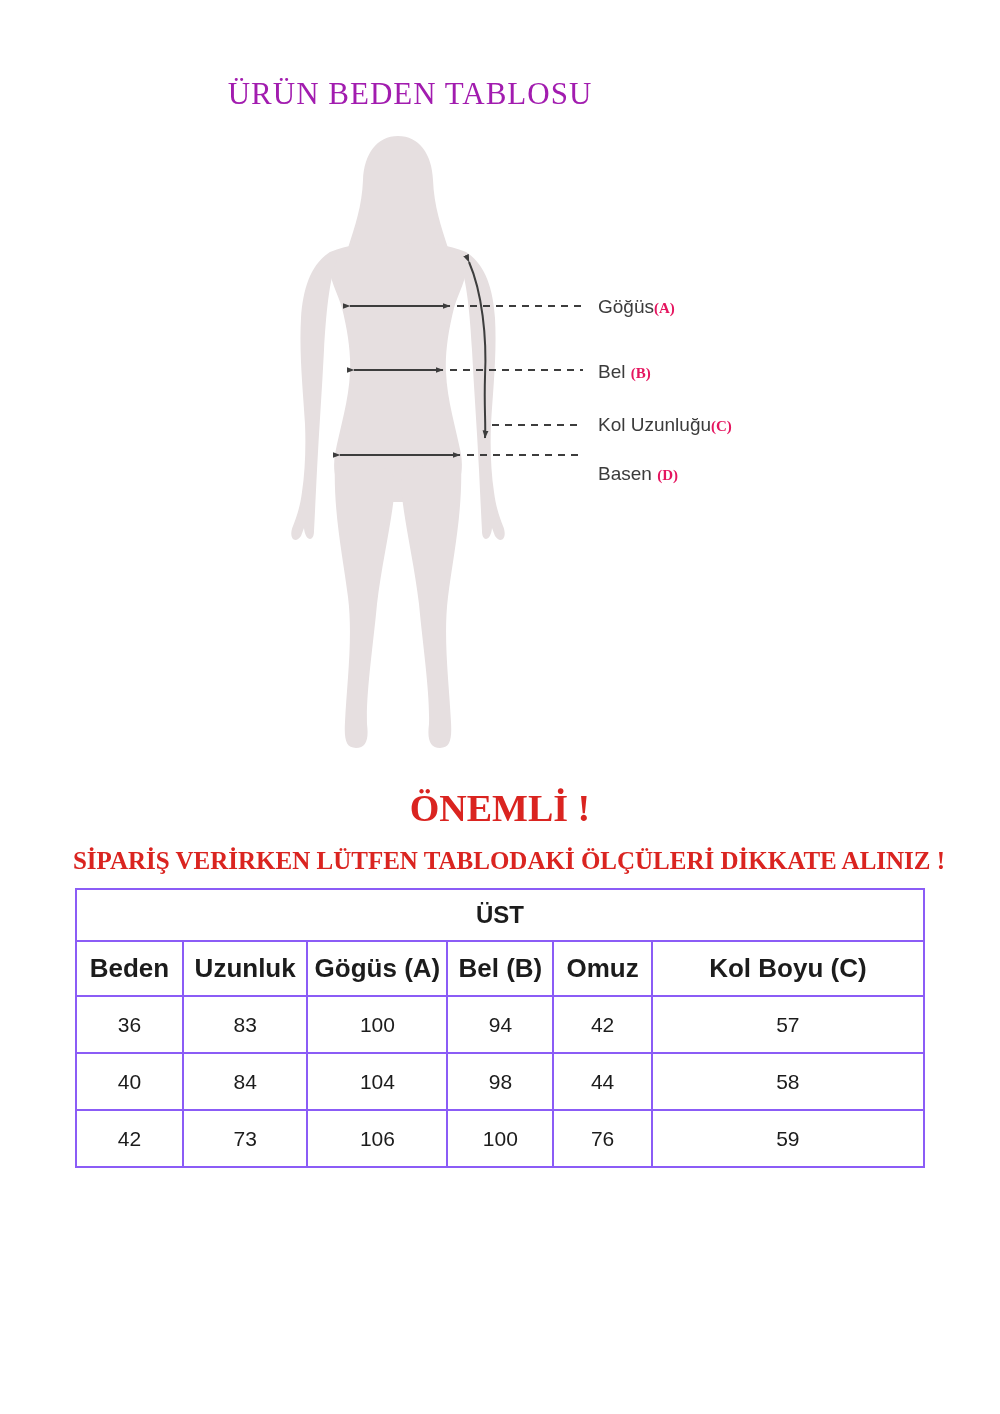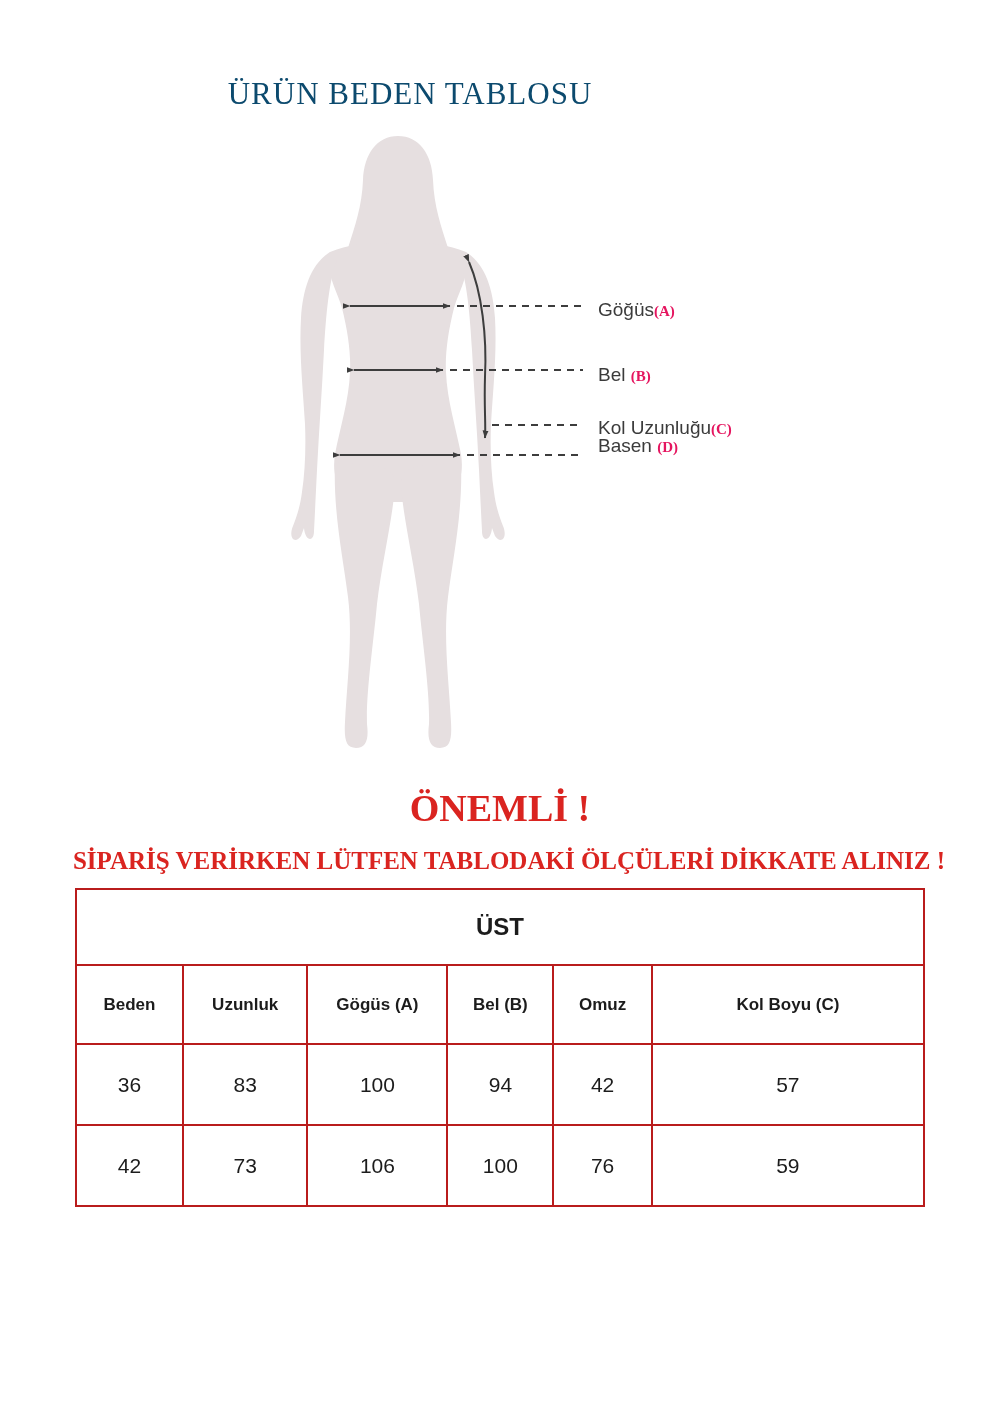--- a/index.html
+++ b/index.html
@@ -3,48 +3,48 @@
 <meta charset="utf-8">
 <style>
   html,body{margin:0;padding:0;}
   body{
     width:1000px;height:1414px;position:relative;background:#ffffff;
     font-family:"Liberation Sans",sans-serif;color:#1f1f1f;overflow:hidden;
   }
   .page-title{
     position:absolute;top:76px;left:0;width:820px;text-align:center;
     font-family:"Liberation Serif",serif;font-size:31px;font-weight:400;
-    letter-spacing:1px;color:#0c4a6e;
+    letter-spacing:1px;color:#a21caf;
   }
   .figure-wrap{position:absolute;left:285px;top:132px;width:305px;height:623px;}
   .measure-label{
-    position:absolute;left:598px;height:22px;line-height:28px;
+    position:absolute;left:598px;height:22px;line-height:22px;
     font-size:19px;color:#3b3b3b;white-space:nowrap;
   }
   .measure-label .letter{
     font-family:"Liberation Serif",serif;font-weight:700;font-size:15px;
   }
   .notice-heading{
     position:absolute;top:786px;left:0;width:1000px;text-align:center;
     font-family:"Liberation Serif",serif;font-weight:700;font-size:38px;
   }
   .notice-sub{
     position:absolute;top:847px;left:0;width:1000px;text-align:center;
     font-family:"Liberation Serif",serif;font-weight:700;font-size:25px;padding-left:9px;
   }
   table.size-table{
     position:absolute;left:75px;top:888px;width:850px;
     border-collapse:collapse;table-layout:fixed;
   }
   table.size-table th,table.size-table td{
-    border:2px solid #b91c1c;text-align:center;vertical-align:middle;
-    font-family:"Liberation Sans",sans-serif;color:#1c1c1c;padding:12px;
+    border:2px solid #8b5cf6;text-align:center;vertical-align:middle;
+    font-family:"Liberation Sans",sans-serif;color:#1c1c1c;padding:0;
   }
   table.size-table th.group{height:50px;font-size:24px;font-weight:700;}
-  table.size-table th.col{height:53px;font-size:17px;font-weight:700;}
+  table.size-table th.col{height:53px;font-size:26px;font-weight:700;}
   table.size-table td{height:55px;font-size:21px;font-weight:400;}
   col.c1{width:12.6%} col.c2{width:14.7%} col.c3{width:16.5%}
   col.c4{width:12.5%} col.c5{width:11.6%} col.c6{width:32.1%}
 </style>
 </head>
 <body>
 
 <div class="page-title">ÜRÜN BEDEN TABLOSU</div>
 
 <div class="figure-wrap">
@@ -82,21 +82,21 @@
 
 <div class="measure-label" style="top:296px">
   <span>Göğüs</span><span class="letter" style="color:#e5155f">(A)</span>
 </div>
 <div class="measure-label" style="top:361px">
   <span>Bel </span><span class="letter" style="color:#e5155f">(B)</span>
 </div>
 <div class="measure-label" style="top:414px">
   <span>Kol Uzunluğu</span><span class="letter" style="color:#e5155f">(C)</span>
 </div>
-<div class="measure-label" style="top:432px">
+<div class="measure-label" style="top:463px">
   <span>Basen </span><span class="letter" style="color:#e5155f">(D)</span>
 </div>
 
 <div class="notice-heading" style="color:#da2420">ÖNEMLİ !</div>
 <div class="notice-sub" style="color:#da2420">SİPARİŞ VERİRKEN LÜTFEN TABLODAKİ ÖLÇÜLERİ DİKKATE ALINIZ !</div>
 
 <table class="size-table">
   <colgroup>
     <col class="c1">
       <col class="c2">
@@ -121,20 +121,28 @@
   <tbody>
     <tr>
       <td>36</td>
       <td>83</td>
       <td>100</td>
       <td>94</td>
       <td>42</td>
       <td>57</td>
     </tr>
     <tr>
+      <td>40</td>
+      <td>84</td>
+      <td>104</td>
+      <td>98</td>
+      <td>44</td>
+      <td>58</td>
+    </tr>
+    <tr>
       <td>42</td>
       <td>73</td>
       <td>106</td>
       <td>100</td>
       <td>76</td>
       <td>59</td>
     </tr>
   </tbody>
 </table>
 

